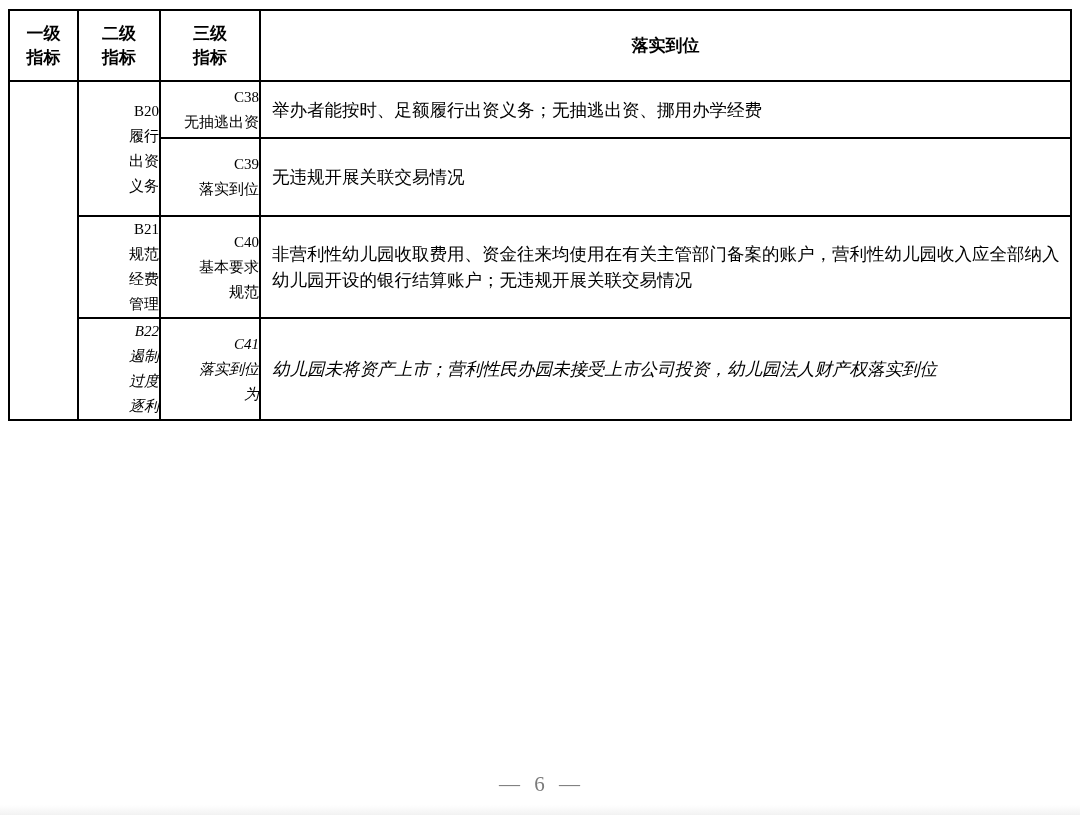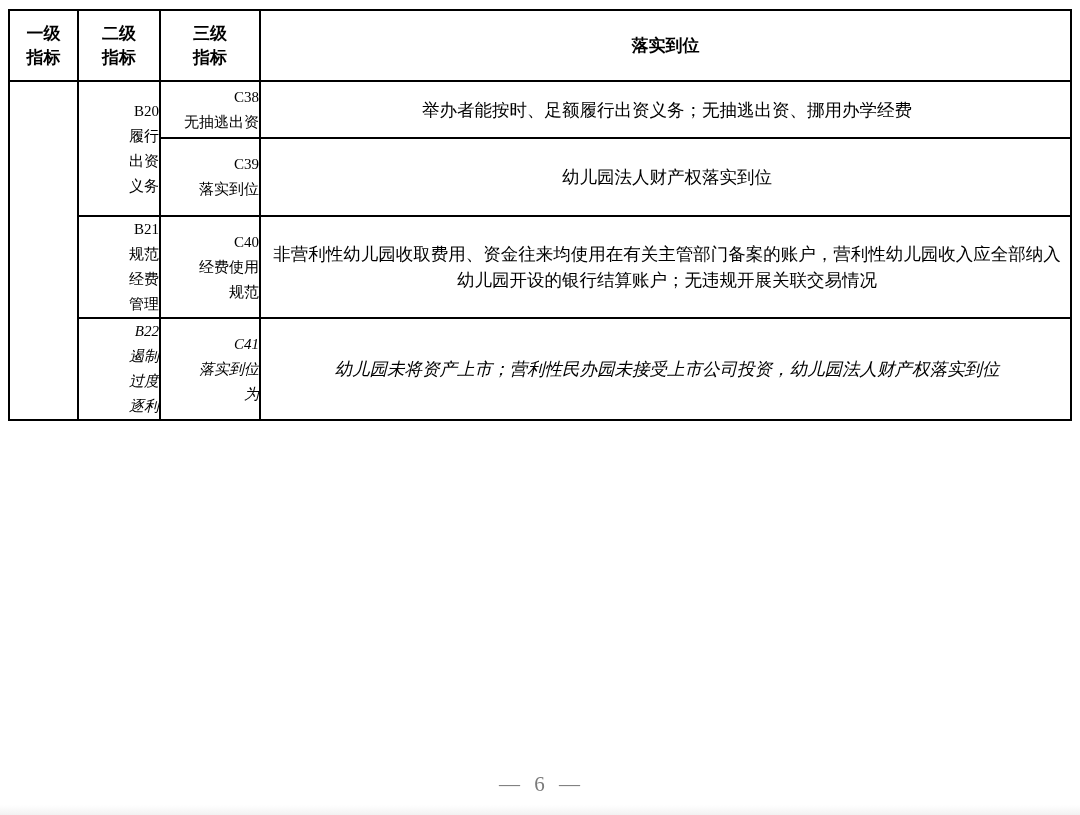--- a/index.html
+++ b/index.html
@@ -42,21 +42,21 @@
     font-size: 15px;
     font-weight: normal;
     line-height: 25px;
     text-align: right;
     white-space: pre-line;
   }
   td.req {
     font-size: 17.5px;
     font-weight: normal;
     line-height: 26px;
-    text-align: center;
+    text-align: left;
     padding: 0 8px 0 11px;
     word-break: break-all;
   }
   tr.row-header { height: 71px; }
   tr.row-c38 { height: 57px; }
   tr.row-c39 { height: 78px; }
   tr.row-c40 { height: 100px; }
   tr.row-c41 { height: 94px; font-style: italic; }
   .page-number {
     position: absolute;
@@ -105,29 +105,29 @@
 履行
 出资
 义务</td>
         <td class="lv3">C38
 无抽逃出资</td>
         <td class="req">举办者能按时、足额履行出资义务；无抽逃出资、挪用办学经费</td>
       </tr>
       <tr class="row-c39">
         <td class="lv3">C39
 落实到位</td>
-        <td class="req">幼儿园法人财产权落实到位</td>
+        <td class="req">无违规开展关联交易情况</td>
       </tr>
       <tr class="row-c40">
         <td class="lv2">B21
 规范
 经费
 管理</td>
         <td class="lv3">C40
-经费使用
+基本要求
 规范</td>
         <td class="req">非营利性幼儿园收取费用、资金往来均使用在有关主管部门备案的账户，营利性幼儿园收入应全部纳入幼儿园开设的银行结算账户；无违规开展关联交易情况</td>
       </tr>
       <tr class="row-c41">
         <td class="lv2">B22
 遏制
 过度
 逐利</td>
         <td class="lv3">C41
 落实到位

